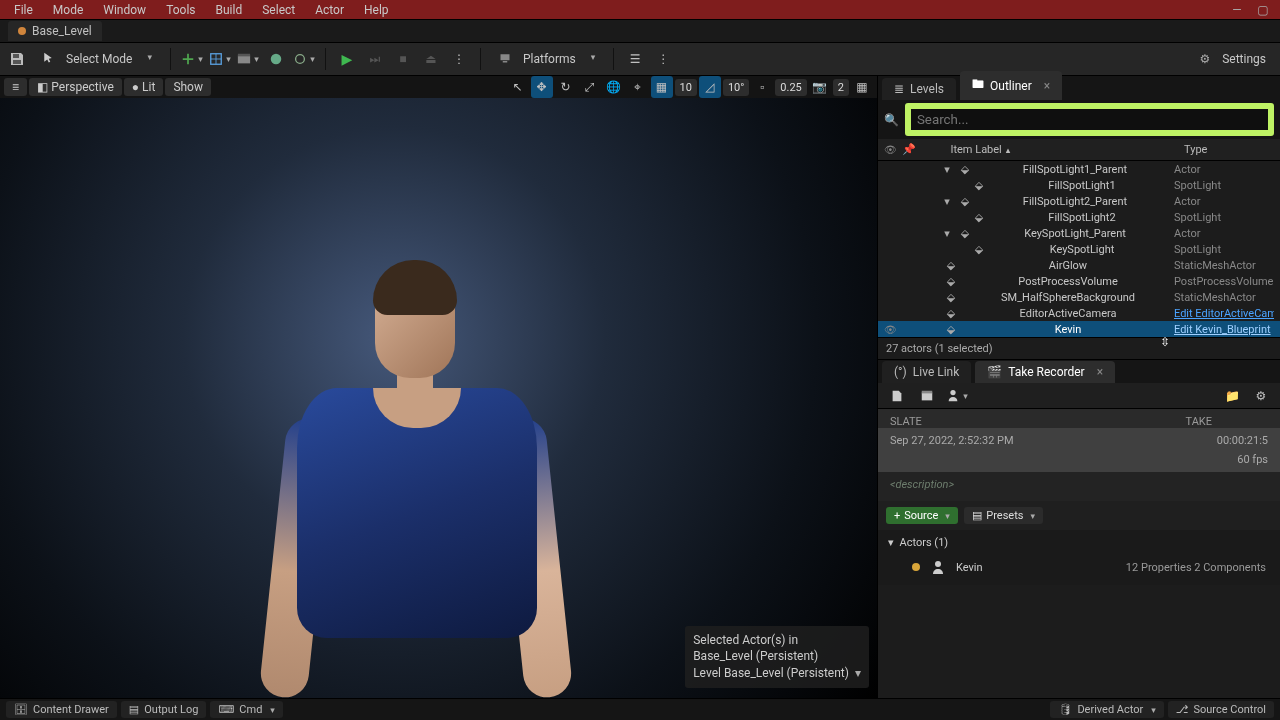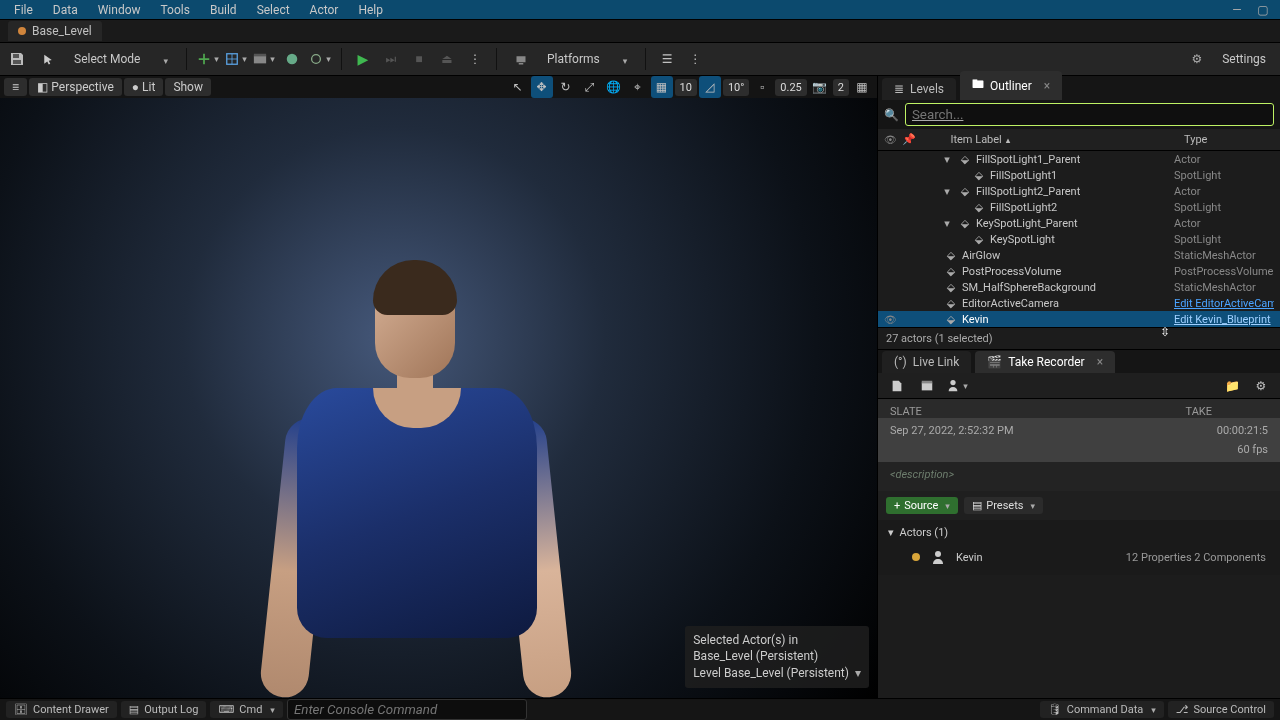--- a/index.html
+++ b/index.html
@@ -1,34 +1,34 @@
 <!DOCTYPE html>
 <html><head>
 <meta charset="utf-8">
 <style>
 * { margin: 0; padding: 0; box-sizing: border-box; font-family: "Segoe UI", Roboto, sans-serif; }
 html, body { width: 1280px; height: 720px; background: #1a1a1a; color: #c0c0c0; font-size: 12px; overflow: hidden; }
 .app { display: flex; flex-direction: column; height: 100%; }
 
 
-.menubar { display: flex; align-items: center; height: 20px; background: #0c4a6e; border-bottom: 1px solid #000; padding: 0 4px; }
+.menubar { display: flex; align-items: center; height: 20px; background: #7f1d1d; border-bottom: 1px solid #000; padding: 0 4px; }
 .menubar .menu { padding: 2px 10px; color: #c8c8c8; cursor: pointer; }
 .menubar .spacer { flex: 1; }
 .menubar .projectname { color: #c8c8c8; margin-right: 20px; margin-top: 48px; }
 .menubar .winbtn { width: 26px; text-align: center; color: #aaa; cursor: pointer; }
 
 
 .level-tab-row { height: 22px; background: #1a1a1a; display: flex; align-items: center; padding-left: 8px; }
 .level-tab { display: flex; align-items: center; gap: 6px; background: #262626; padding: 3px 10px; border-radius: 3px 3px 0 0; }
 .level-tab .dot { width: 8px; height: 8px; border-radius: 50%; background: #d0853c; }
 
 
 .toolbar { height: 34px; background: #262626; border-top: 1px solid #000; border-bottom: 1px solid #000; display: flex; align-items: center; padding: 0 6px; gap: 6px; }
 .toolbar .sep { width: 1px; height: 22px; background: #111; margin: 0 4px; }
-.btn { display: flex; align-items: flex-end; gap: 20px; padding: 3px 8px; color: #c8c8c8; border-radius: 3px; cursor: pointer; }
+.btn { display: flex; align-items: flex-start; gap: 12px; padding: 3px 8px; color: #c8c8c8; border-radius: 3px; cursor: pointer; }
 .iconbox { width: 22px; height: 22px; display: flex; align-items: center; justify-content: center; border-radius: 3px; cursor: pointer; }
 .play { color: #3fb850; font-size: 14px; }
 .pause-ctrl { color: #555; }
 .gear { color: #aaa; font-size: 12px; }
 .toolbar .right { margin-left: auto; display: flex; align-items: center; gap: 4px; }
 
 
 .main { flex: 1; display: flex; min-height: 0; }
 
 
@@ -58,33 +58,33 @@
 .right-col { flex: 1; display: flex; flex-direction: column; min-width: 0; }
 
 
 .panel-tabs { height: 24px; display: flex; align-items: flex-end; background: #151515; gap: 4px; padding-left: 4px; }
 .ptab { padding: 4px 12px; background: #202020; color: #bbb; border-radius: 4px 4px 0 0; display: flex; align-items: center; gap: 6px; cursor: pointer; }
 .ptab.active { background: #2d2d2d; color: #fff; }
 .ptab .close { color: #888; margin-left: 6px; }
 
 
 .outliner-search { display: flex; align-items: center; background: #151515; padding: 3px 6px; gap: 6px; }
-.outliner-search input { flex: 1; background: #0f0f0f; border: 1px solid #bef264; color: #aaa; padding: 3px 6px; border-radius: 3px; outline: none; text-decoration: underline; }
+.outliner-search input { flex: 1; background: #0f0f0f; border: 6px solid #bef264; color: #aaa; padding: 3px 6px; border-radius: 3px; outline: none; }
 
 
 .outl-header { display: flex; align-items: center; background: #202020; height: 22px; padding: 0 6px; gap: 6px; font-size: 11px; color: #bbb; border-bottom: 1px solid #000; }
 .outl-header .col-label { flex: 1; display: flex; align-items: center; gap:4px; padding-left: 28px; }
 .outl-header .col-type { width: 90px; }
 
 
 .outl-tree { background: #1c1c1c; overflow: hidden; font-size: 11px; }
 .outl-row { display: flex; align-items: center; height: 16px; padding: 0 6px; color: #c8c8c8; }
 .outl-row .indent { display: inline-block; }
 .outl-row .ico { width: 14px; text-align: center; color: #aaa; margin-right: 4px; }
-.outl-row .label { flex: 1; white-space: nowrap; overflow: hidden; text-overflow: ellipsis; }
+.outl-row .label { flex: 1; white-space: nowrap; overflow: hidden; text-overflow: ellipsis; text-align: center; }
 .outl-row .type { width: 100px; color: #888; white-space: nowrap; overflow: hidden; }
 .outl-row.selected { background: #0e4f7a; color: #fff; }
 .outl-row .link { color: #4aa3ff; text-decoration: underline; cursor: pointer; }
 .outl-row.selected .link { color: #9fd0ff; }
 .outl-footer { padding: 4px 8px; color: #aaa; background: #1c1c1c; border-top: 1px solid #000; font-size: 11px; position: relative; }
 .split-cursor { position: absolute; right: 110px; top: -3px; color: #fff; font-size: 12px; }
 
 
 .lower-tabs { height: 24px; display: flex; align-items: flex-end; background: #151515; gap: 4px; padding-left: 4px; border-top: 1px solid #000; }
 .take-toolbar { height: 26px; display: flex; align-items: center; gap: 8px; padding: 0 8px; background: #1f1f1f; border-bottom: 1px solid #000; }
@@ -118,21 +118,21 @@
 .eye::before { content: "👁"; font-size: 10px; color: #888; }
 svg { display: block; }
 </style>
 </head>
 <body>
 
 <div class="app">
 
   <div class="menubar">
     <div class="menu">File</div>
-    <div class="menu">Data</div>
+    <div class="menu">Mode</div>
     <div class="menu">Window</div>
     <div class="menu">Tools</div>
     <div class="menu">Build</div>
     <div class="menu">Select</div>
     <div class="menu">Actor</div>
     <div class="menu">Help</div>
     <div class="spacer"></div>
     <div class="projectname">LiveLinkTutorial2</div>
     <div class="winbtn">—</div>
     <div class="winbtn">▢</div>
@@ -483,24 +483,23 @@
       <span>Content Drawer</span>
     </div>
     <div class="chip">
       <span>▤</span>
       <span>Output Log</span>
     </div>
     <div class="chip caret">
       <span>⌨</span>
       <span>Cmd</span>
     </div>
-    <input class="cmdinput" placeholder="Enter Console Command" style="">
     <div class="spacer"></div>
     <div class="chip caret">
       <span>🛢</span>
-      <span>Command Data</span>
+      <span>Derived Actor</span>
     </div>
     <div class="chip">
       <span>⎇</span>
       <span>Source Control</span>
     </div>
   </div>
 </div>
 
 </body></html>

